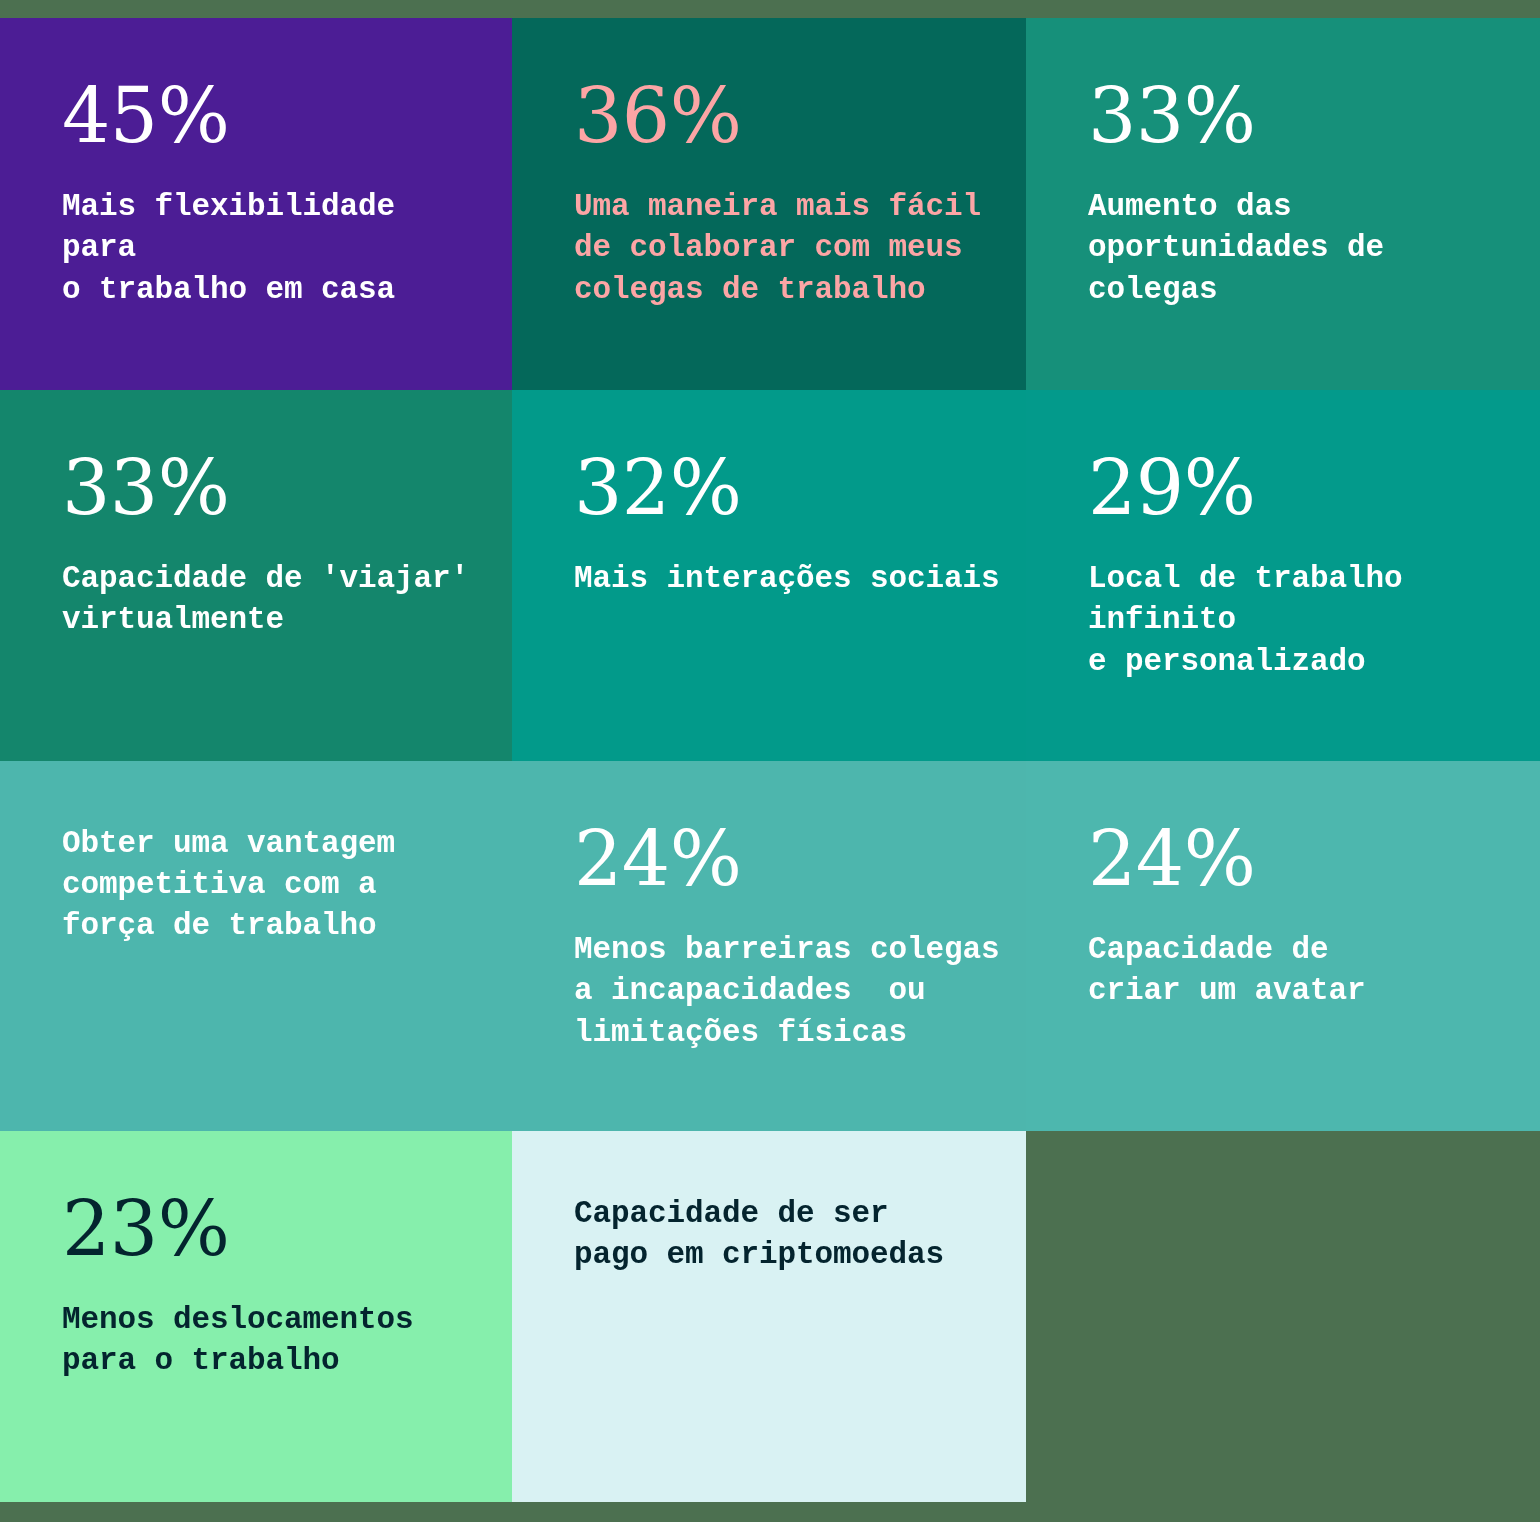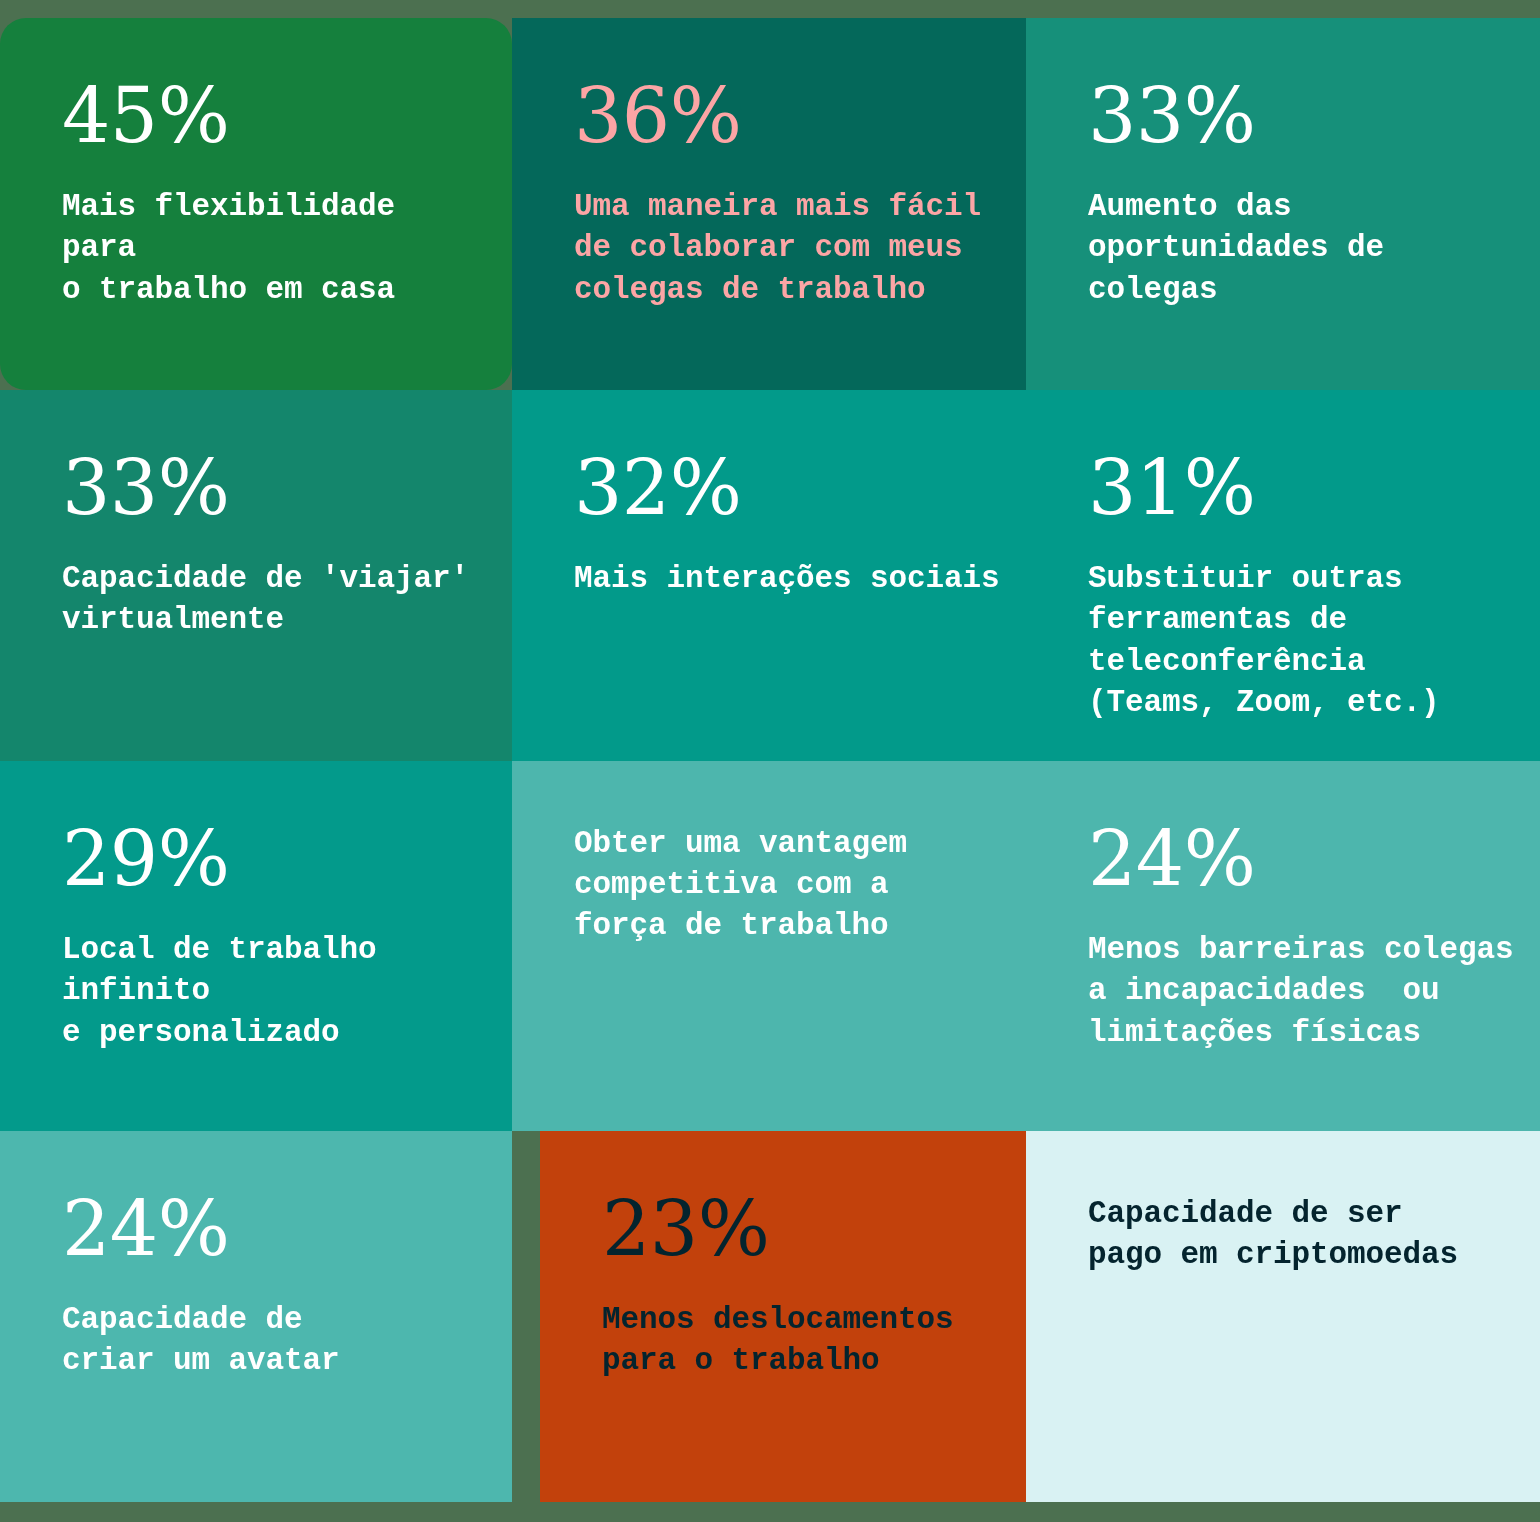--- a/index.html
+++ b/index.html
@@ -70,21 +70,21 @@
   }
 
   
 </style>
 </head>
 <body>
 
 <div id="infographic" style="background: rgb(76, 112, 80);">
   <div class="grid">
 
-    <div class="cell" style="background: #15803d; color: rgb(255, 255, 255); border-radius: 26px;">
+    <div class="cell" style="background: #4c1d95; color: rgb(255, 255, 255);">
       <div class="cell-inner">
         <span class="pct">45%</span>
         <span class="label">Mais flexibilidade para
 o trabalho em casa</span>
       </div>
     </div>
 
     <div class="cell" style="background: rgb(4, 104, 90); color: #fca5a5;">
       <div class="cell-inner">
         <span class="pct">36%</span>
@@ -111,29 +111,20 @@
       </div>
     </div>
 
     <div class="cell" style="background: rgb(2, 154, 138); color: rgb(255, 255, 255);">
       <div class="cell-inner">
         <span class="pct">32%</span>
         <span class="label">Mais interações sociais</span>
       </div>
     </div>
 
-    <div class="cell" style="background: rgb(2, 154, 138); color: rgb(255, 255, 255);">
-      <div class="cell-inner">
-        <span class="pct">31%</span>
-        <span class="label">Substituir outras
-ferramentas de
-teleconferência
-(Teams, Zoom, etc.)</span>
-      </div>
-    </div>
 
     <div class="cell" style="background: rgb(3, 154, 139); color: rgb(255, 255, 255);">
       <div class="cell-inner">
         <span class="pct">29%</span>
         <span class="label">Local de trabalho infinito
 e personalizado</span>
       </div>
     </div>
 
     <div class="cell" style="background: rgb(77, 182, 173); color: rgb(255, 255, 255);">
@@ -154,21 +145,21 @@
     </div>
 
     <div class="cell" style="background: rgb(77, 183, 174); color: rgb(255, 255, 255);">
       <div class="cell-inner">
         <span class="pct">24%</span>
         <span class="label">Capacidade de
 criar um avatar</span>
       </div>
     </div>
 
-    <div class="cell" style="background: #c2410c; color: rgb(4, 36, 46); margin-left: 28px;">
+    <div class="cell" style="background: #86efac; color: rgb(4, 36, 46);">
       <div class="cell-inner">
         <span class="pct">23%</span>
         <span class="label">Menos deslocamentos
 para o trabalho</span>
       </div>
     </div>
 
     <div class="cell" style="background: rgb(217, 242, 243); color: rgb(4, 36, 46);">
       <div class="cell-inner">
         <span class="label">Capacidade de ser

